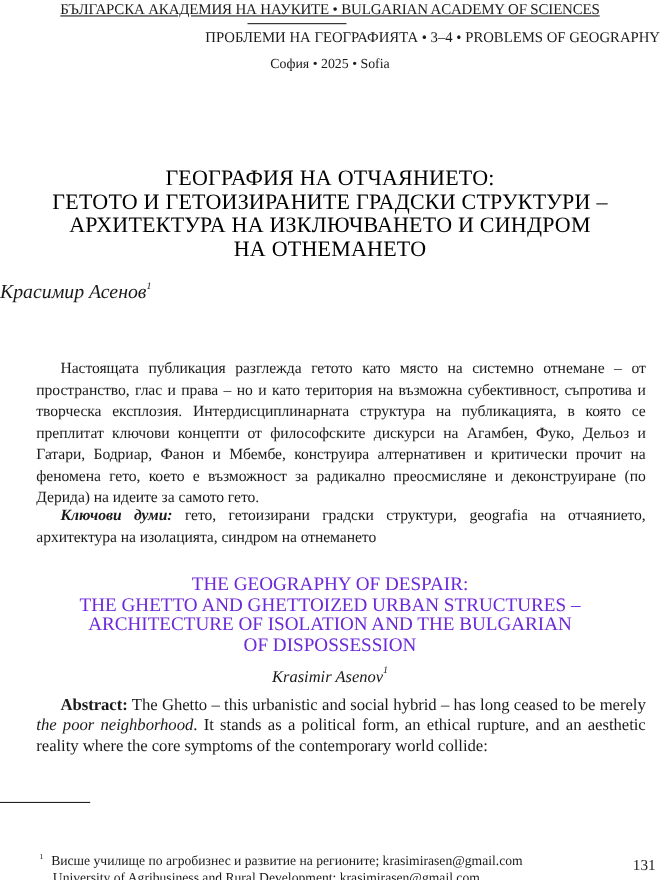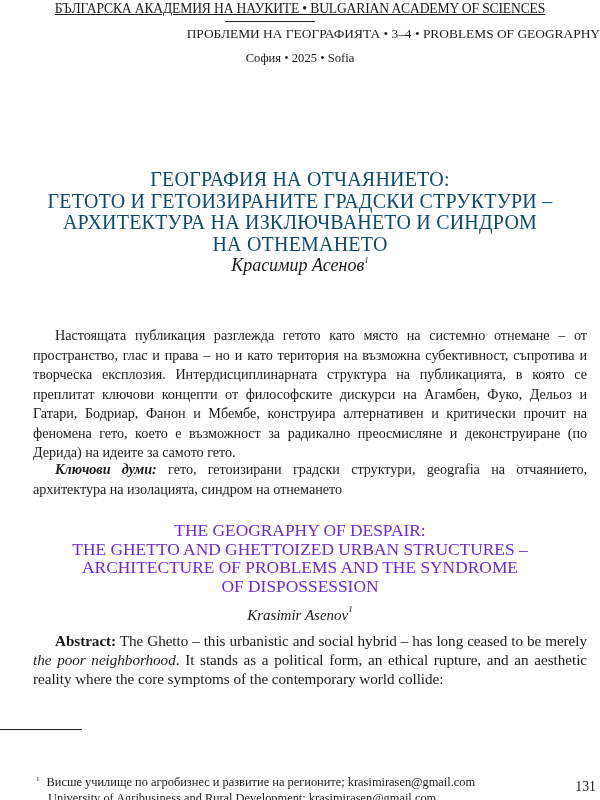--- a/index.html
+++ b/index.html
@@ -40,30 +40,30 @@
       font-size: 13.4px;
     }
     .hdr-place {
       top: 51px; left: 0; width: 600px;
       text-align: center;
       font-size: 12.6px;
     }
 
     
     .title-bg {
-      top: 169px; left: 20px; width: 560px;
+      top: 152px; left: 20px; width: 560px;
       text-align: center;
       font-size: 20px;
       line-height: 21.5px;
       letter-spacing: 0.2px;
-      color: #0c4a6e;
+      color: #000000;
     }
     .author-bg {
       top: 255px; left: 0; width: 600px;
-      text-align: center;
+      text-align: left;
       font-style: italic;
       font-size: 18px;
     }
     .author-bg sup, .author-en sup { font-size: 9px; vertical-align: 8px; font-style: italic; }
 
     .doi {
       top: 300px; left: 36px;
       font-weight: bold;
       font-size: 13.6px;
     }
@@ -146,21 +146,21 @@
     <span class="indent"></span><span>Настоящата публикация разглежда гетото като място на системно отнемане – от пространство, глас и права – но и като територия на възможна субективност, съпротива и творческа експлозия. Интердисциплинарната структура на публикацията, в която се преплитат ключови концепти от философските дискурси на Агамбен, Фуко, Дельоз и Гатари, Бодриар, Фанон и Мбембе, конструира алтернативен и критически прочит на феномена гето, което е възможност за радикално преосмисляне и деконструиране (по Дерида) на идеите за самото гето.</span>
   </div>
 
   <div class="abs para keywords-bg">
     <span class="indent"></span><span class="kw-label">Ключови думи:</span><span> гето, гетоизирани градски структури, geografia на отчаянието, архитектура на изолацията, синдром на отнемането</span>
   </div>
 
   <div class="abs title-en">
     <div>THE GEOGRAPHY OF DESPAIR:</div>
     <div>THE GHETTO AND GHETTOIZED URBAN STRUCTURES –</div>
-    <div>ARCHITECTURE OF PROBLEMS AND THE SYNDROME</div>
+    <div>ARCHITECTURE OF ISOLATION AND THE BULGARIAN</div>
     <div>OF DISPOSSESSION</div>
   </div>
 
   <div class="abs author-en">
     <span>Krasimir Asenov</span><sup>1</sup>
   </div>
 
   <div class="abs para abstract-en">
     <span class="indent"></span><span class="abs-label">Abstract:</span><span> The Ghetto – this urbanistic and social hybrid – has long ceased to be merely </span><span class="abs-em">the poor neighborhood</span><span>. It stands as a political form, an ethical rupture, and an aesthetic reality where the core symptoms of the contemporary world collide:</span>
   </div>

